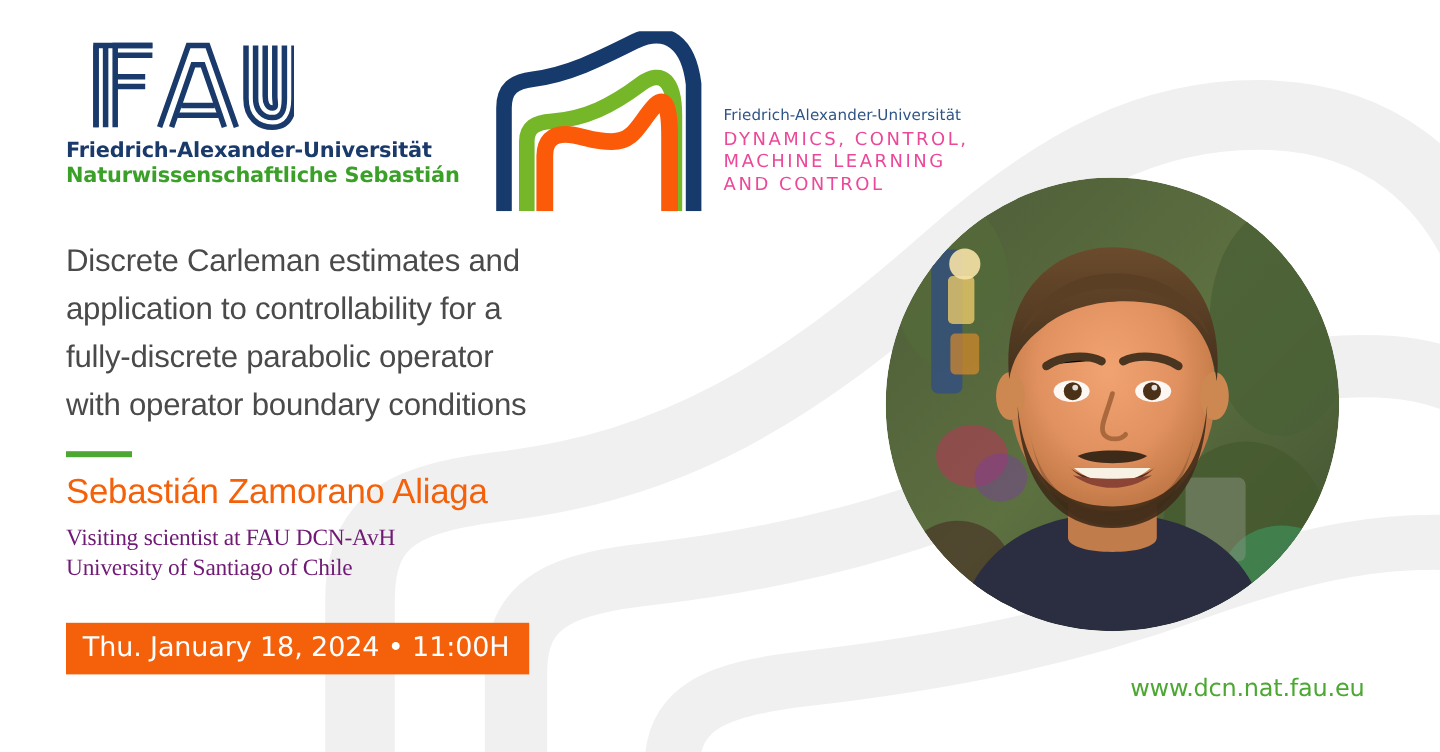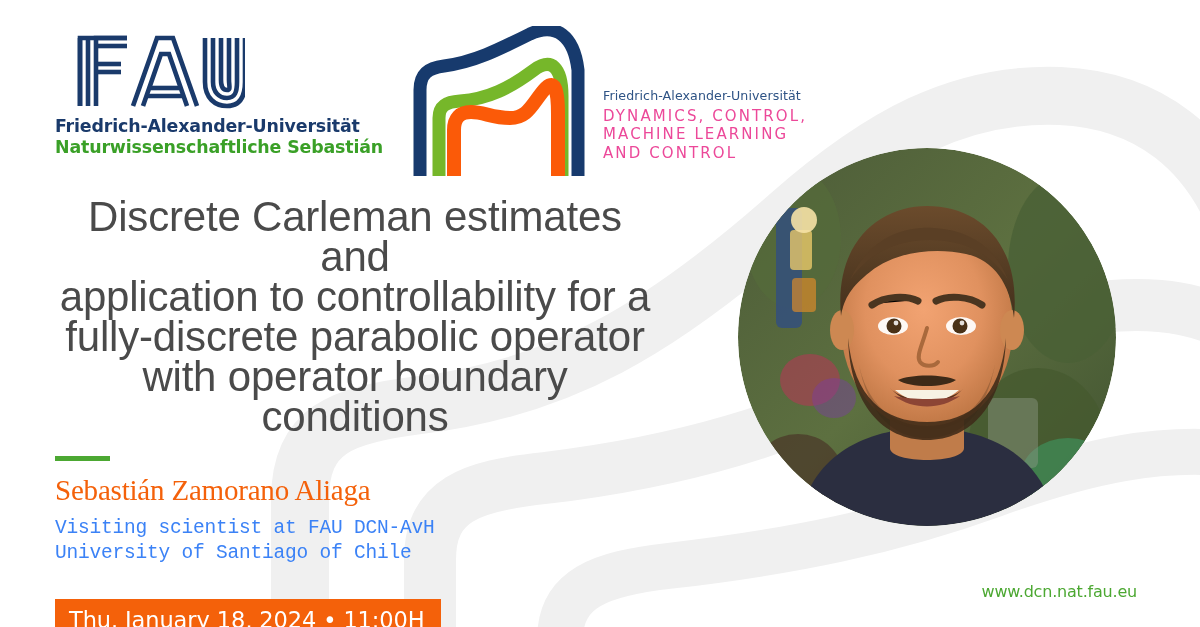--- a/index.html
+++ b/index.html
@@ -75,47 +75,46 @@
 
   
   #content {
     position: absolute;
     left: 55px;
     top: 197px;
     width: 600px;
   }
   #talk-title {
     font-family: "Liberation Sans", sans-serif;
-    font-size: 42px;
+    font-size: 26px;
     line-height: 40px;
     color: #4a4a4a;
     font-weight: normal;
     letter-spacing: -0.2px;
     margin: 0;
-    text-align: center;
   }
   #accent-bar {
     width: 55px;
     height: 5px;
     background: #4ca832;
     margin-top: 19px;
   }
   #speaker-name {
-    font-family: Liberation Serif, serif;
+    font-family: Liberation Sans, sans-serif;
     font-size: 29px;
     font-weight: normal;
     color: #f4610a;
     margin-top: 13px;
     letter-spacing: -0.2px;
     white-space: nowrap;
   }
   .affiliation {
-    font-family: Liberation Mono, monospace;
+    font-family: Liberation Serif, serif;
     font-size: 19.5px;
-    color: #3b82f6;
+    color: #701a75;
     line-height: 25px;
     letter-spacing: -0.2px;
     white-space: nowrap;
   }
   #affiliation-block { margin-top: 9px; }
   #date-badge {
     display: inline-block;
     background: #f4610a;
     color: #ffffff;
     font-family: "DejaVu Sans", sans-serif;
@@ -135,23 +134,23 @@
     height: 378px;
     border-radius: 50%;
     overflow: hidden;
   }
   #portrait svg { display: block; }
 
   
   #site-url {
     position: absolute;
     right: 63px;
-    bottom: 26px;
-    font-family: "DejaVu Sans", sans-serif;
-    font-size: 16px;
+    bottom: 42px;
+    font-family: "DejaVu Sans", sans-serif;
+    font-size: 20px;
     color: #4ca832;
     letter-spacing: -0.2px;
     white-space: nowrap;
   }
 </style>
 </head>
 <body>
 
 <div id="poster">
 

